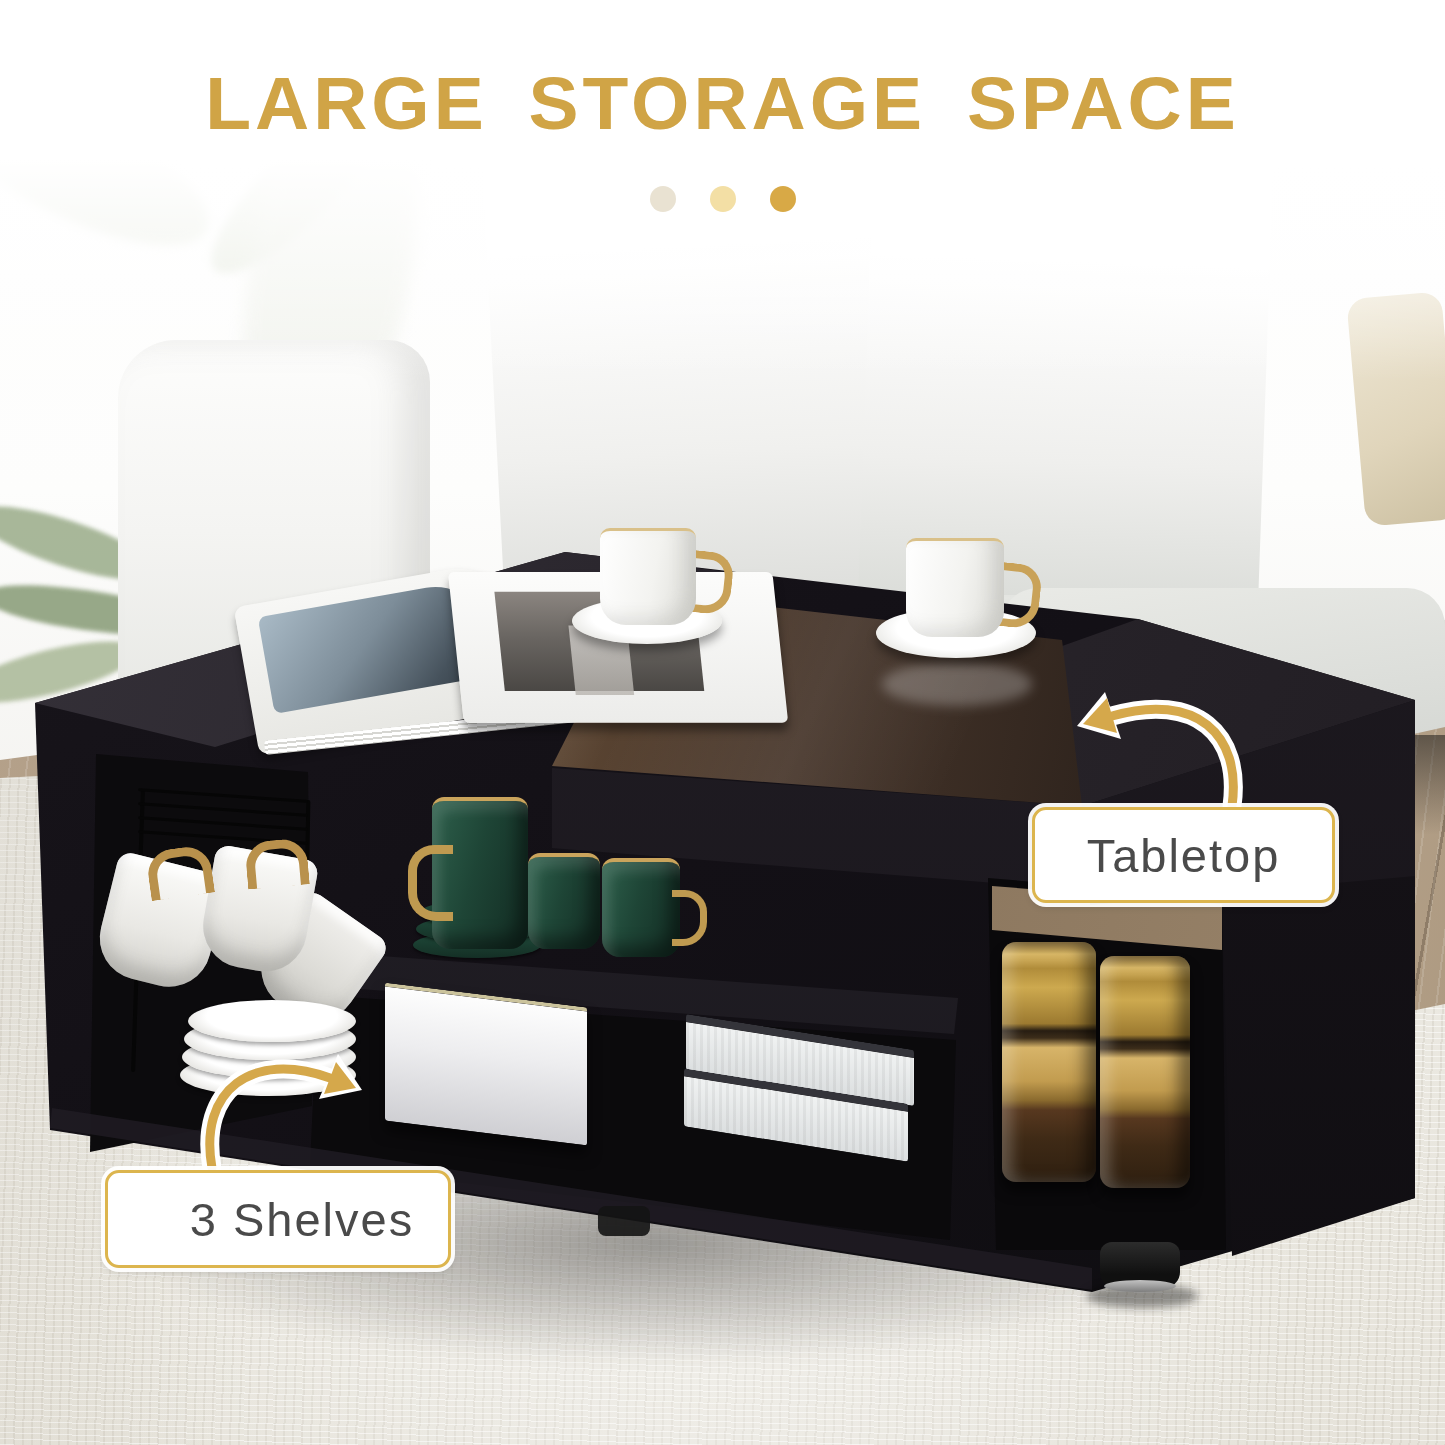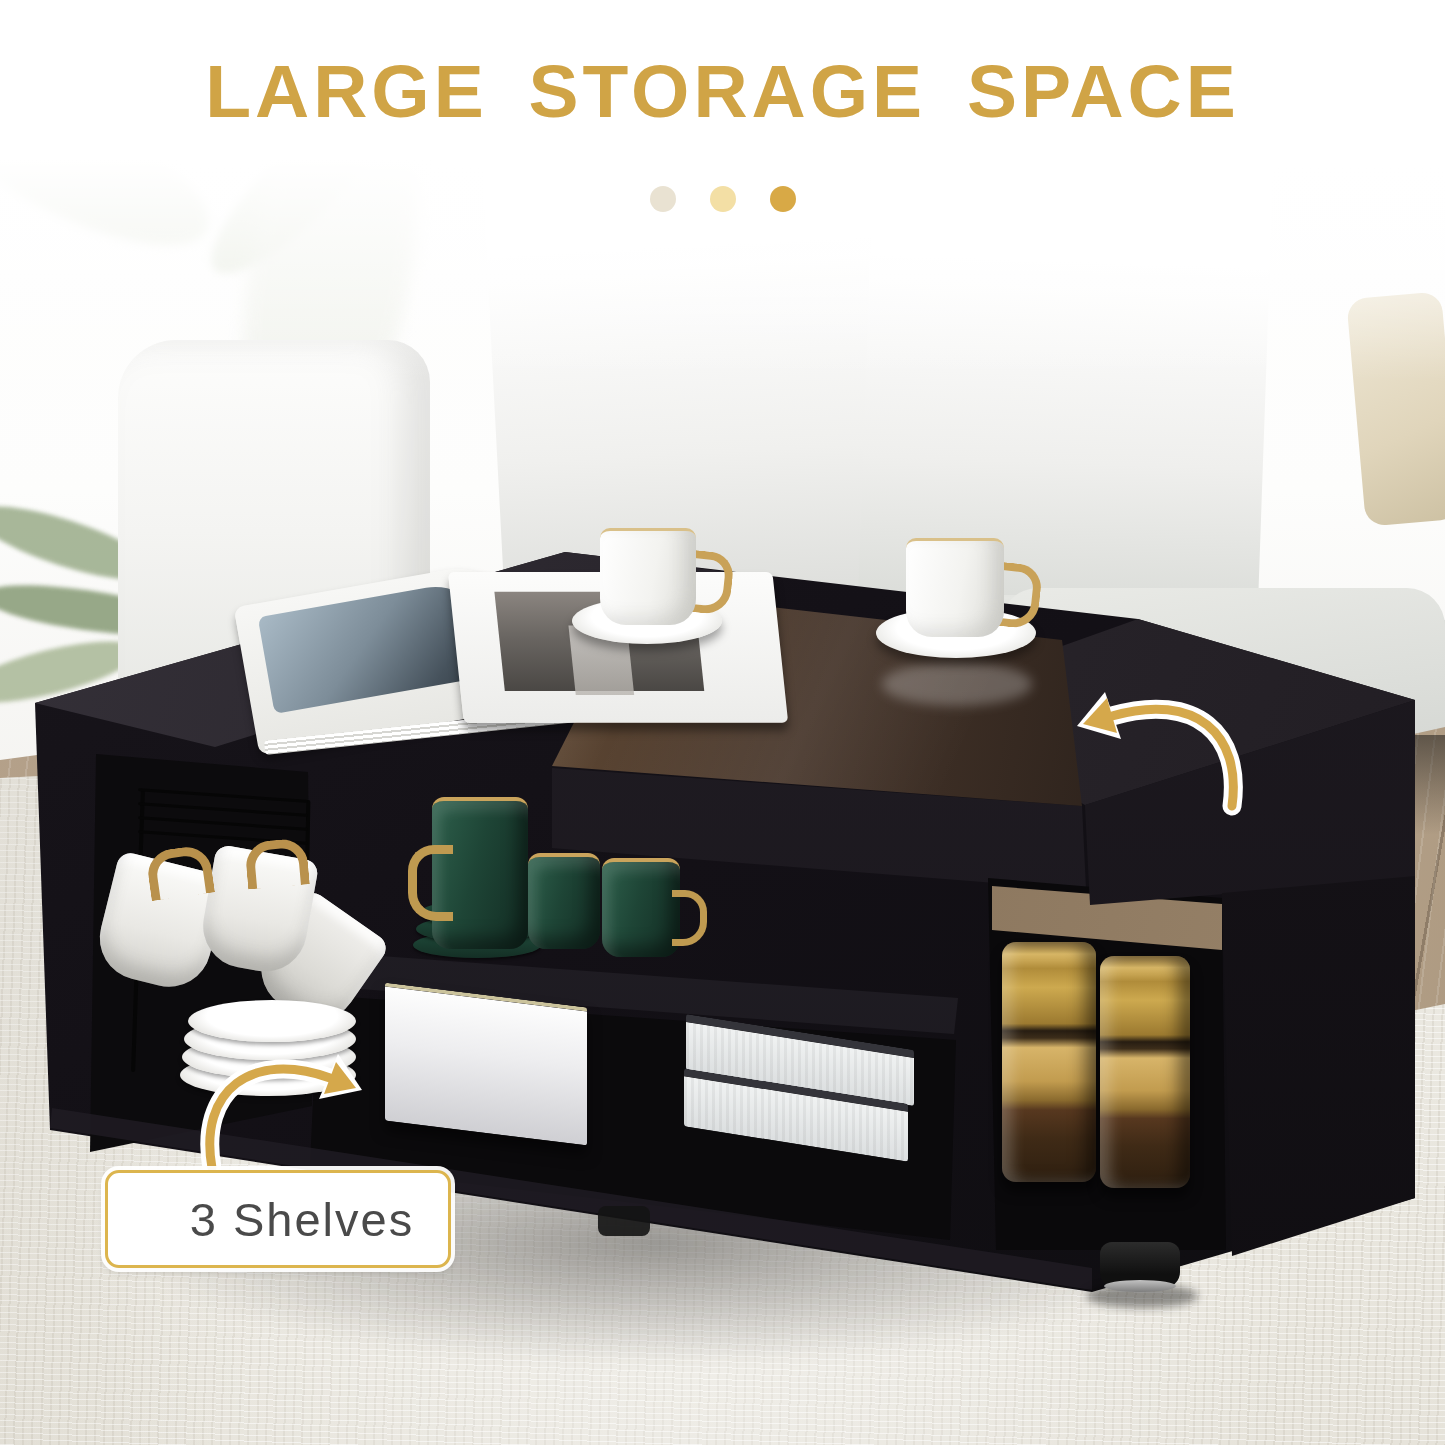--- a/index.html
+++ b/index.html
@@ -163,21 +163,21 @@
 
   
   svg.arrows{left:0;top:0;width:1445px;height:1445px;pointer-events:none;}
   .callout{background:#ffffff;border:3px solid #dcb54e;border-radius:14px;
            box-shadow:0 0 0 4px rgba(255,255,255,.95),0 3px 8px rgba(0,0,0,.18);
            display:flex;align-items:center;justify-content:center;
            font-weight:300;color:#4a4a4a;letter-spacing:2px;}
   .coTabletop{left:1032px;top:807px;width:297px;height:90px;font-size:47px;}
   .coShelves{left:105px;top:1170px;width:292px;height:92px;font-size:47px;padding-left:48px;}
 
-  .headline{left:0;top:48px;width:1445px;text-align:center;
+  .headline{left:0;top:60px;width:1445px;text-align:center;
             font-size:75px;font-weight:800;letter-spacing:4px;word-spacing:16px;color:#d0a446;}
   .dots{left:0;top:186px;width:1445px;display:flex;justify-content:center;gap:34px;}
   .dot{width:26px;height:26px;border-radius:50%;}
   .d1{background:#e9e2d2;}.d2{background:#f3dfa5;}.d3{background:#d8a946;}
 </style>
 </head>
 <body>
 
 <div class="stage">
 
@@ -293,20 +293,23 @@
       <polygon points="1083,724 1107,698 1117,733" fill="#d5a84b"></polygon>
     </g>
     <g>
       <path d="M 212 1168 C 198 1090 252 1050 330 1078" fill="none" stroke="#ffffff" stroke-width="19" stroke-linecap="round"></path>
       <polygon points="362,1090 319,1099 338,1054" fill="#ffffff"></polygon>
       <path d="M 212 1168 C 198 1090 252 1050 330 1078" fill="none" stroke="#d5a84b" stroke-width="9" stroke-linecap="round"></path>
       <polygon points="356,1088 324,1094 336,1062" fill="#d5a84b"></polygon>
     </g>
   </svg>
 
+  <div class="abs callout coTabletop">
+    <span>Tabletop</span>
+  </div>
   <div class="abs callout coShelves">
     <span>3 Shelves</span>
   </div>
 
   <div class="abs headline">LARGE STORAGE SPACE</div>
   <div class="abs dots">
     <span class="dot d1"></span>
     <span class="dot d2"></span>
     <span class="dot d3"></span>
   </div>

